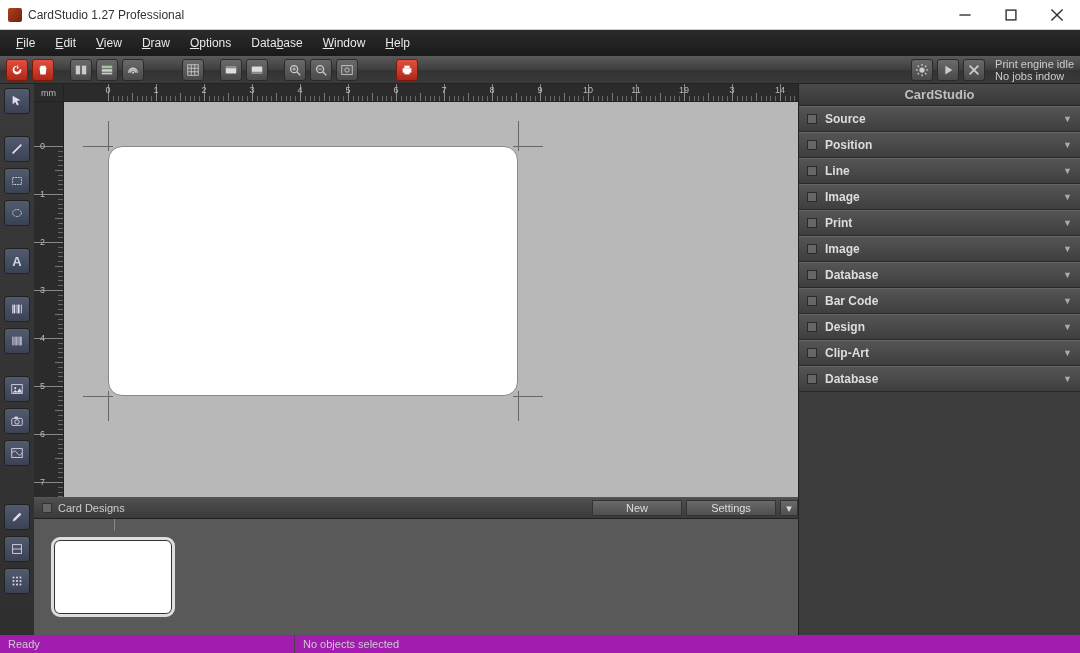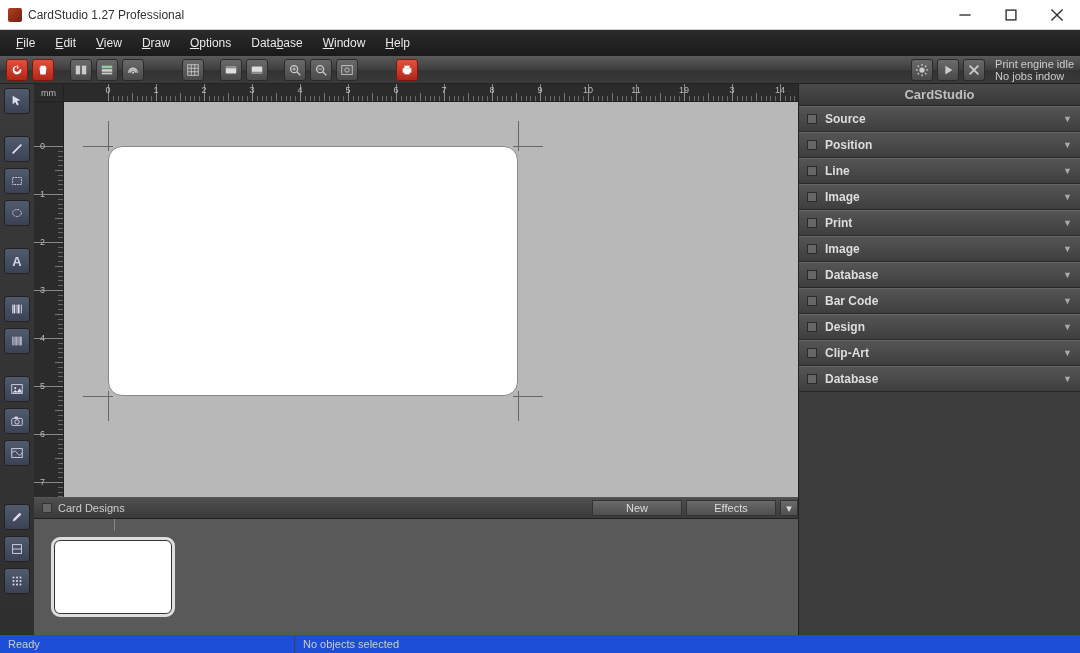--- a/index.html
+++ b/index.html
@@ -243,21 +243,21 @@
   color: #ddd;
   font-size: 12px;
   font-weight: bold;
 }
 .acc-item .sq { width:10px; height:10px; background:#666; border:1px solid #2a2a2a; margin-right:8px; }
 .acc-item .chev { margin-left: auto; font-size: 9px; color: #aaa; }
 
 
 .statusbar {
   height: 18px;
-  background: #1d4ed8;
+  background: #a21caf;
   color: #ccc;
   font-size: 11px;
   display: flex;
   align-items: center;
 }
 .statusbar .cell { padding: 0 8px; border-right: 1px solid #444; height: 100%; display:flex; align-items:center; }
 .statusbar .cell:last-child { border-right: none; }
 .statusbar .c1 { width: 295px; }
 .statusbar .c2 { width: 420px; }
 .statusbar .c3 { flex:1; }
@@ -790,21 +790,21 @@
         </div>
       </div>
     </div>
 
     <div class="designs-panel">
       <div class="designs-head">
         <div class="sq"></div>
         <span>Card Designs</span>
         <div class="btns">
           <div class="dh-btn">New</div>
-          <div class="dh-btn">Effects</div>
+          <div class="dh-btn">Settings</div>
           <div class="dh-btn dh-dd">▾</div>
         </div>
       </div>
       <div class="designs-body">
         <div class="thumb"></div>
       </div>
     </div>
   </div>
 
   <div class="rightcol">

